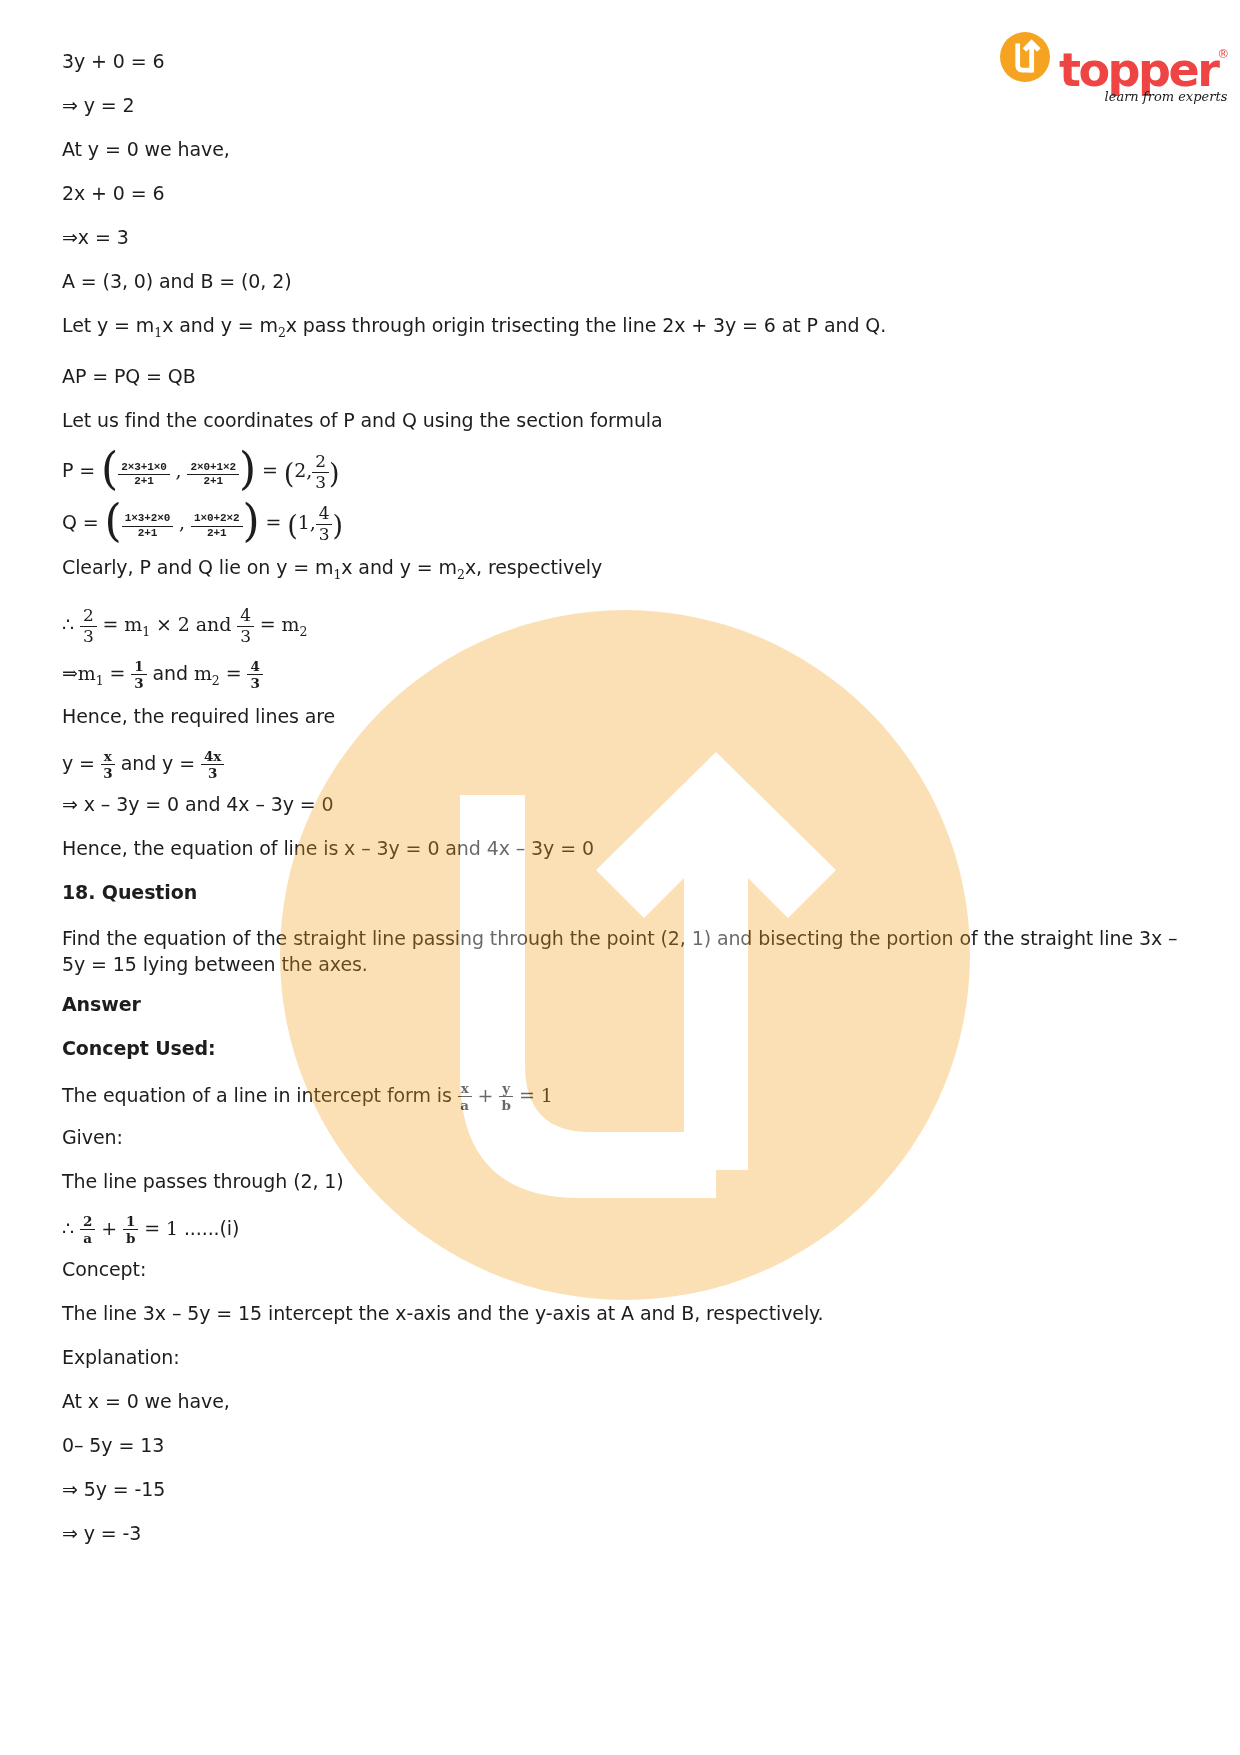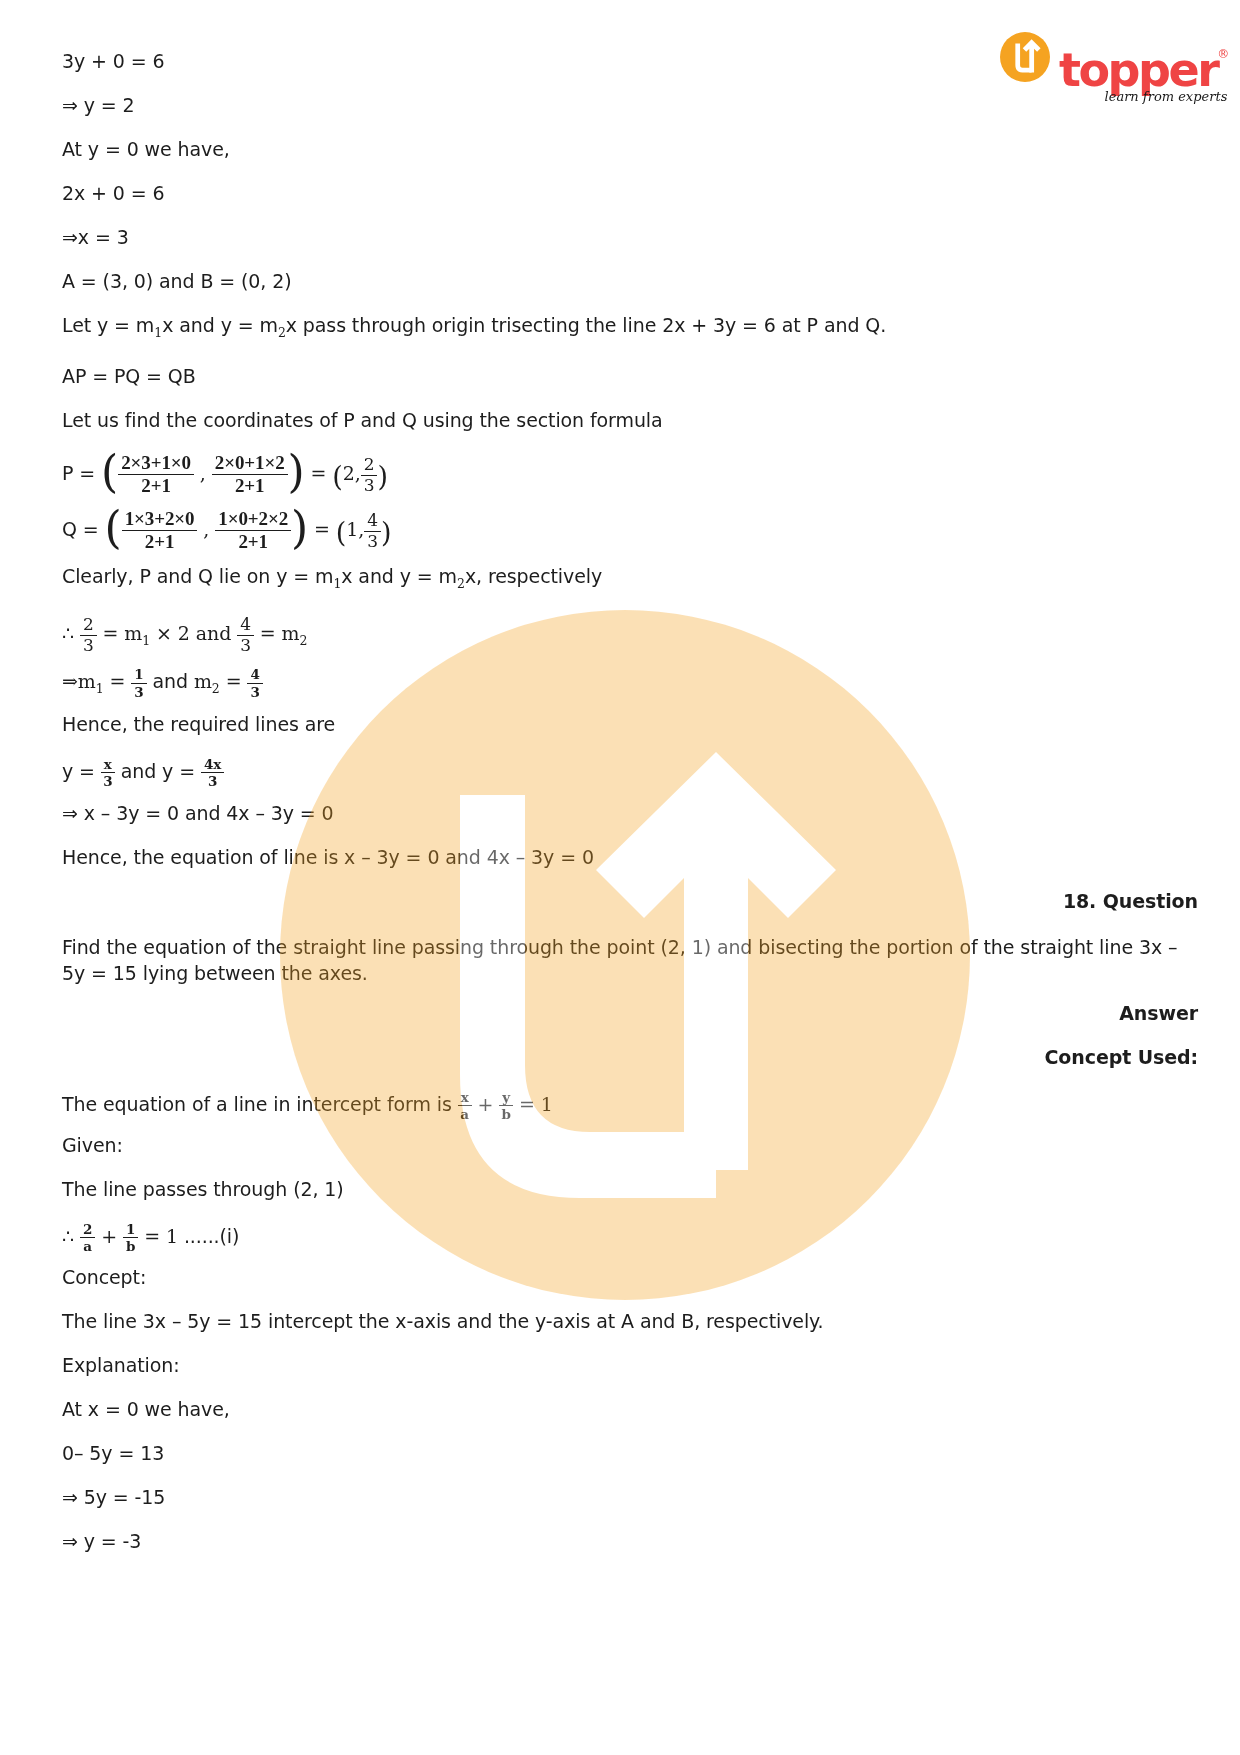--- a/index.html
+++ b/index.html
@@ -65,40 +65,40 @@
     top:50px;
     right:42px;
     z-index:1;
   }
   .line{
     font-size:19px;
     line-height:23px;
     margin-bottom:21px;
     letter-spacing:-0.1px;
   }
-  .line.heading{font-weight:bold;text-align:right;}
+  .line.heading{font-weight:bold;}
   .line.para{max-width:1138px;line-height:26px;margin-bottom:16px;}
   .line.has-frac{margin-bottom:13px;}
   .seg-m{font-family:"DejaVu Serif",serif;}
   .msub{
     font-size:12.5px;
     vertical-align:-5px;
     font-family:"DejaVu Serif",serif;
   }
   .frac{
     display:inline-block;
     vertical-align:-0.62em;
     text-align:center;
     line-height:1.05;
   }
   .frac .n{display:block;border-bottom:1.5px solid #1d1d1d;padding:0 3px 1px;}
   .frac .d{display:block;padding-top:1px;}
   .frac-lg{font-size:17px;font-family:"DejaVu Serif",serif;}
   .frac-sm{font-size:13.5px;font-weight:bold;font-family:"DejaVu Serif",serif;}
-  .frac-bb{font-size:19px;font-weight:bold;font-family:Liberation Serif, serif;}
+  .frac-bb{font-size:11px;font-weight:bold;font-family:Liberation Mono, monospace;}
   .bigp{
     font-size:44px;
     font-weight:normal;
     vertical-align:-0.15em;
     line-height:0;
     font-family:"DejaVu Serif",serif;
   }
   .mp{
     font-size:27px;
     vertical-align:-0.2em;

